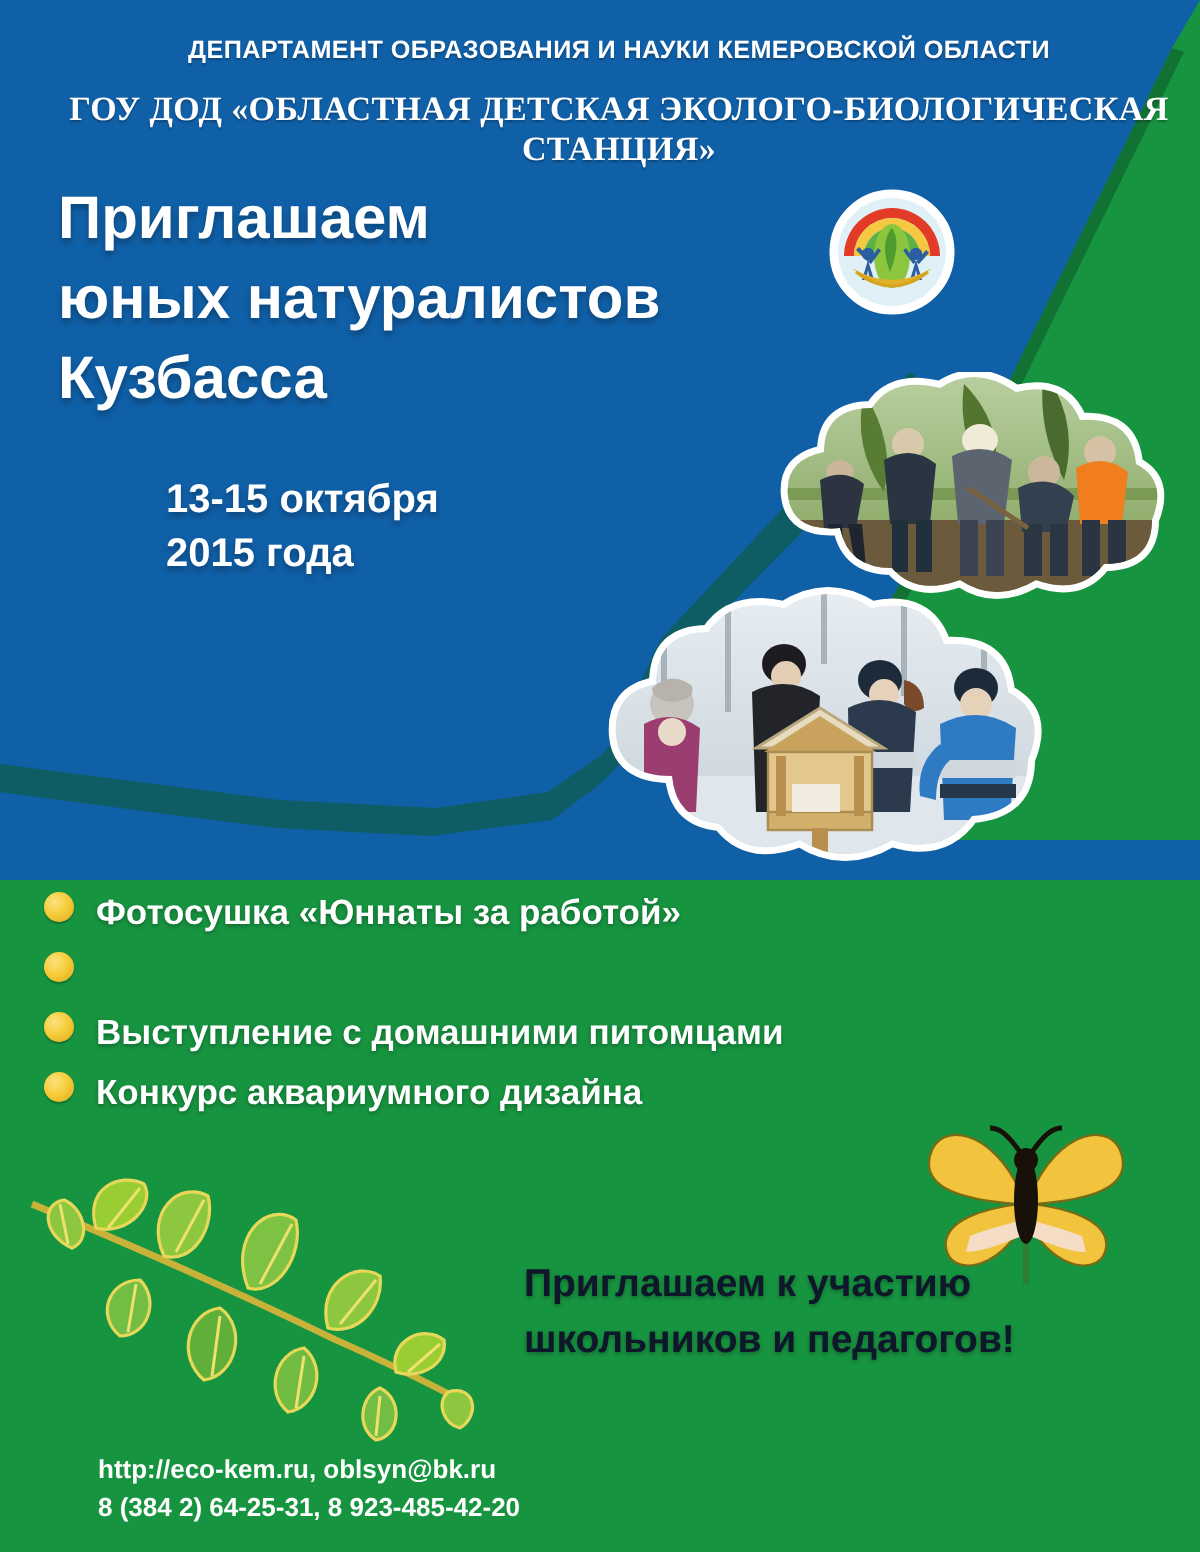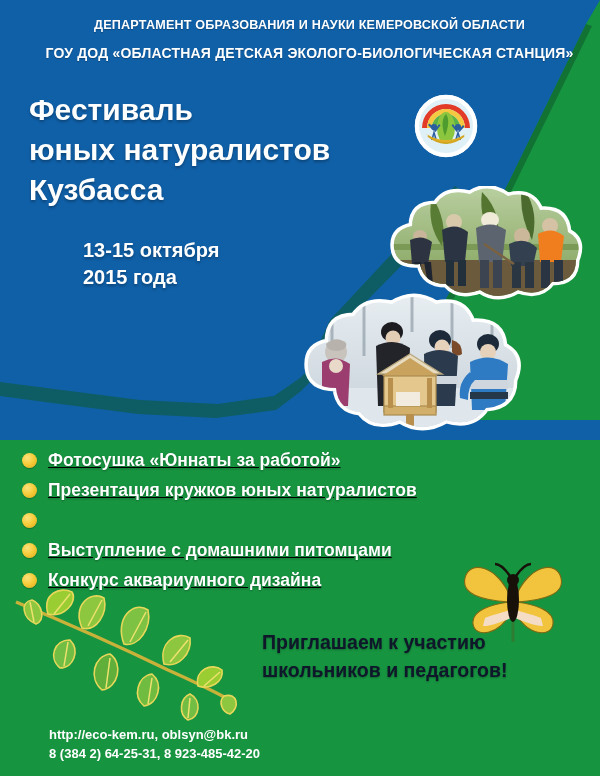--- a/index.html
+++ b/index.html
@@ -42,21 +42,21 @@
   }
 
   
   .header{position:absolute;left:0;top:18px;width:600px;text-align:center;}
   .header .line{
     color:#ffffff;font-weight:bold;letter-spacing:.2px;
     text-shadow:0 1px 1px rgba(0,0,0,.28);
     padding-left:19px;
   }
   .header .line1{font-size:12.6px;margin-bottom:13px;}
-  .header .line2{font-size:14px;}
+  .header .line2{font-size:17px;font-family:Liberation Serif, serif;}
 
   
   .title{
     position:absolute;left:29px;top:90px;width:380px;
     color:#ffffff;font-weight:bold;font-size:30px;line-height:1.33;
     text-shadow:0 2px 3px rgba(0,0,0,.30);
   }
   .title div{white-space:nowrap;}
   .dates{
     position:absolute;left:83px;top:237px;
@@ -68,21 +68,21 @@
   .emblem{position:absolute;left:414px;top:94px;width:64px;height:64px;}
 
   
   .cloud{position:absolute;}
   .cloud svg{display:block;}
   .cloud1{left:372px;top:186px;width:228px;height:118px;}
   .cloud2{left:292px;top:292px;width:246px;height:148px;}
 
   
   .bullets{position:absolute;left:22px;top:446px;width:540px;}
-  .bullet-row{display:flex;align-items:center;height:29px;margin-bottom:1px;text-decoration:underline;}
+  .bullet-row{display:flex;height:29px;margin-bottom:1px;}
   .bullet-dot{
     width:15px;height:15px;border-radius:50%;flex:0 0 15px;margin-right:11px;
     background:radial-gradient(circle at 36% 32%, #FCE27C 0%, #F5CB38 48%, #DFA81C 100%);
     box-shadow:0 1px 1px rgba(0,0,0,.25);
   }
   .bullet-text{
     color:#ffffff;font-weight:bold;font-size:17.5px;white-space:nowrap;
     text-shadow:0 1px 2px rgba(0,0,0,.30);
   }
 
@@ -115,21 +115,21 @@
   <div class="bg-blue-shadow"></div>
   <div class="bg-green-wedge"></div>
   <div class="bg-wedge-edge"></div>
 
   <div class="header">
     <div class="line line1">ДЕПАРТАМЕНТ ОБРАЗОВАНИЯ И НАУКИ КЕМЕРОВСКОЙ ОБЛАСТИ</div>
     <div class="line line2">ГОУ ДОД «ОБЛАСТНАЯ ДЕТСКАЯ ЭКОЛОГО-БИОЛОГИЧЕСКАЯ СТАНЦИЯ»</div>
   </div>
 
   <div class="title">
-    <div>Фестиваль</div>
+    <div>Приглашаем</div>
     <div>юных натуралистов</div>
     <div>Кузбасса</div>
   </div>
 
   <div class="dates">
     <div>13-15 октября</div>
     <div>2015 года</div>
   </div>
 
   <div class="emblem">
@@ -295,24 +295,20 @@
     </svg>
   </div>
 
   <div class="bullets">
     <div class="bullet-row">
       <span class="bullet-dot"></span>
       <span class="bullet-text">Фотосушка «Юннаты за работой»</span>
     </div>
     <div class="bullet-row">
       <span class="bullet-dot"></span>
-      <span class="bullet-text">Презентация кружков юных натуралистов</span>
-    </div>
-    <div class="bullet-row">
-      <span class="bullet-dot"></span>
     </div>
     <div class="bullet-row">
       <span class="bullet-dot"></span>
       <span class="bullet-text">Выступление с домашними питомцами</span>
     </div>
     <div class="bullet-row">
       <span class="bullet-dot"></span>
       <span class="bullet-text">Конкурс аквариумного дизайна</span>
     </div>
   </div>

